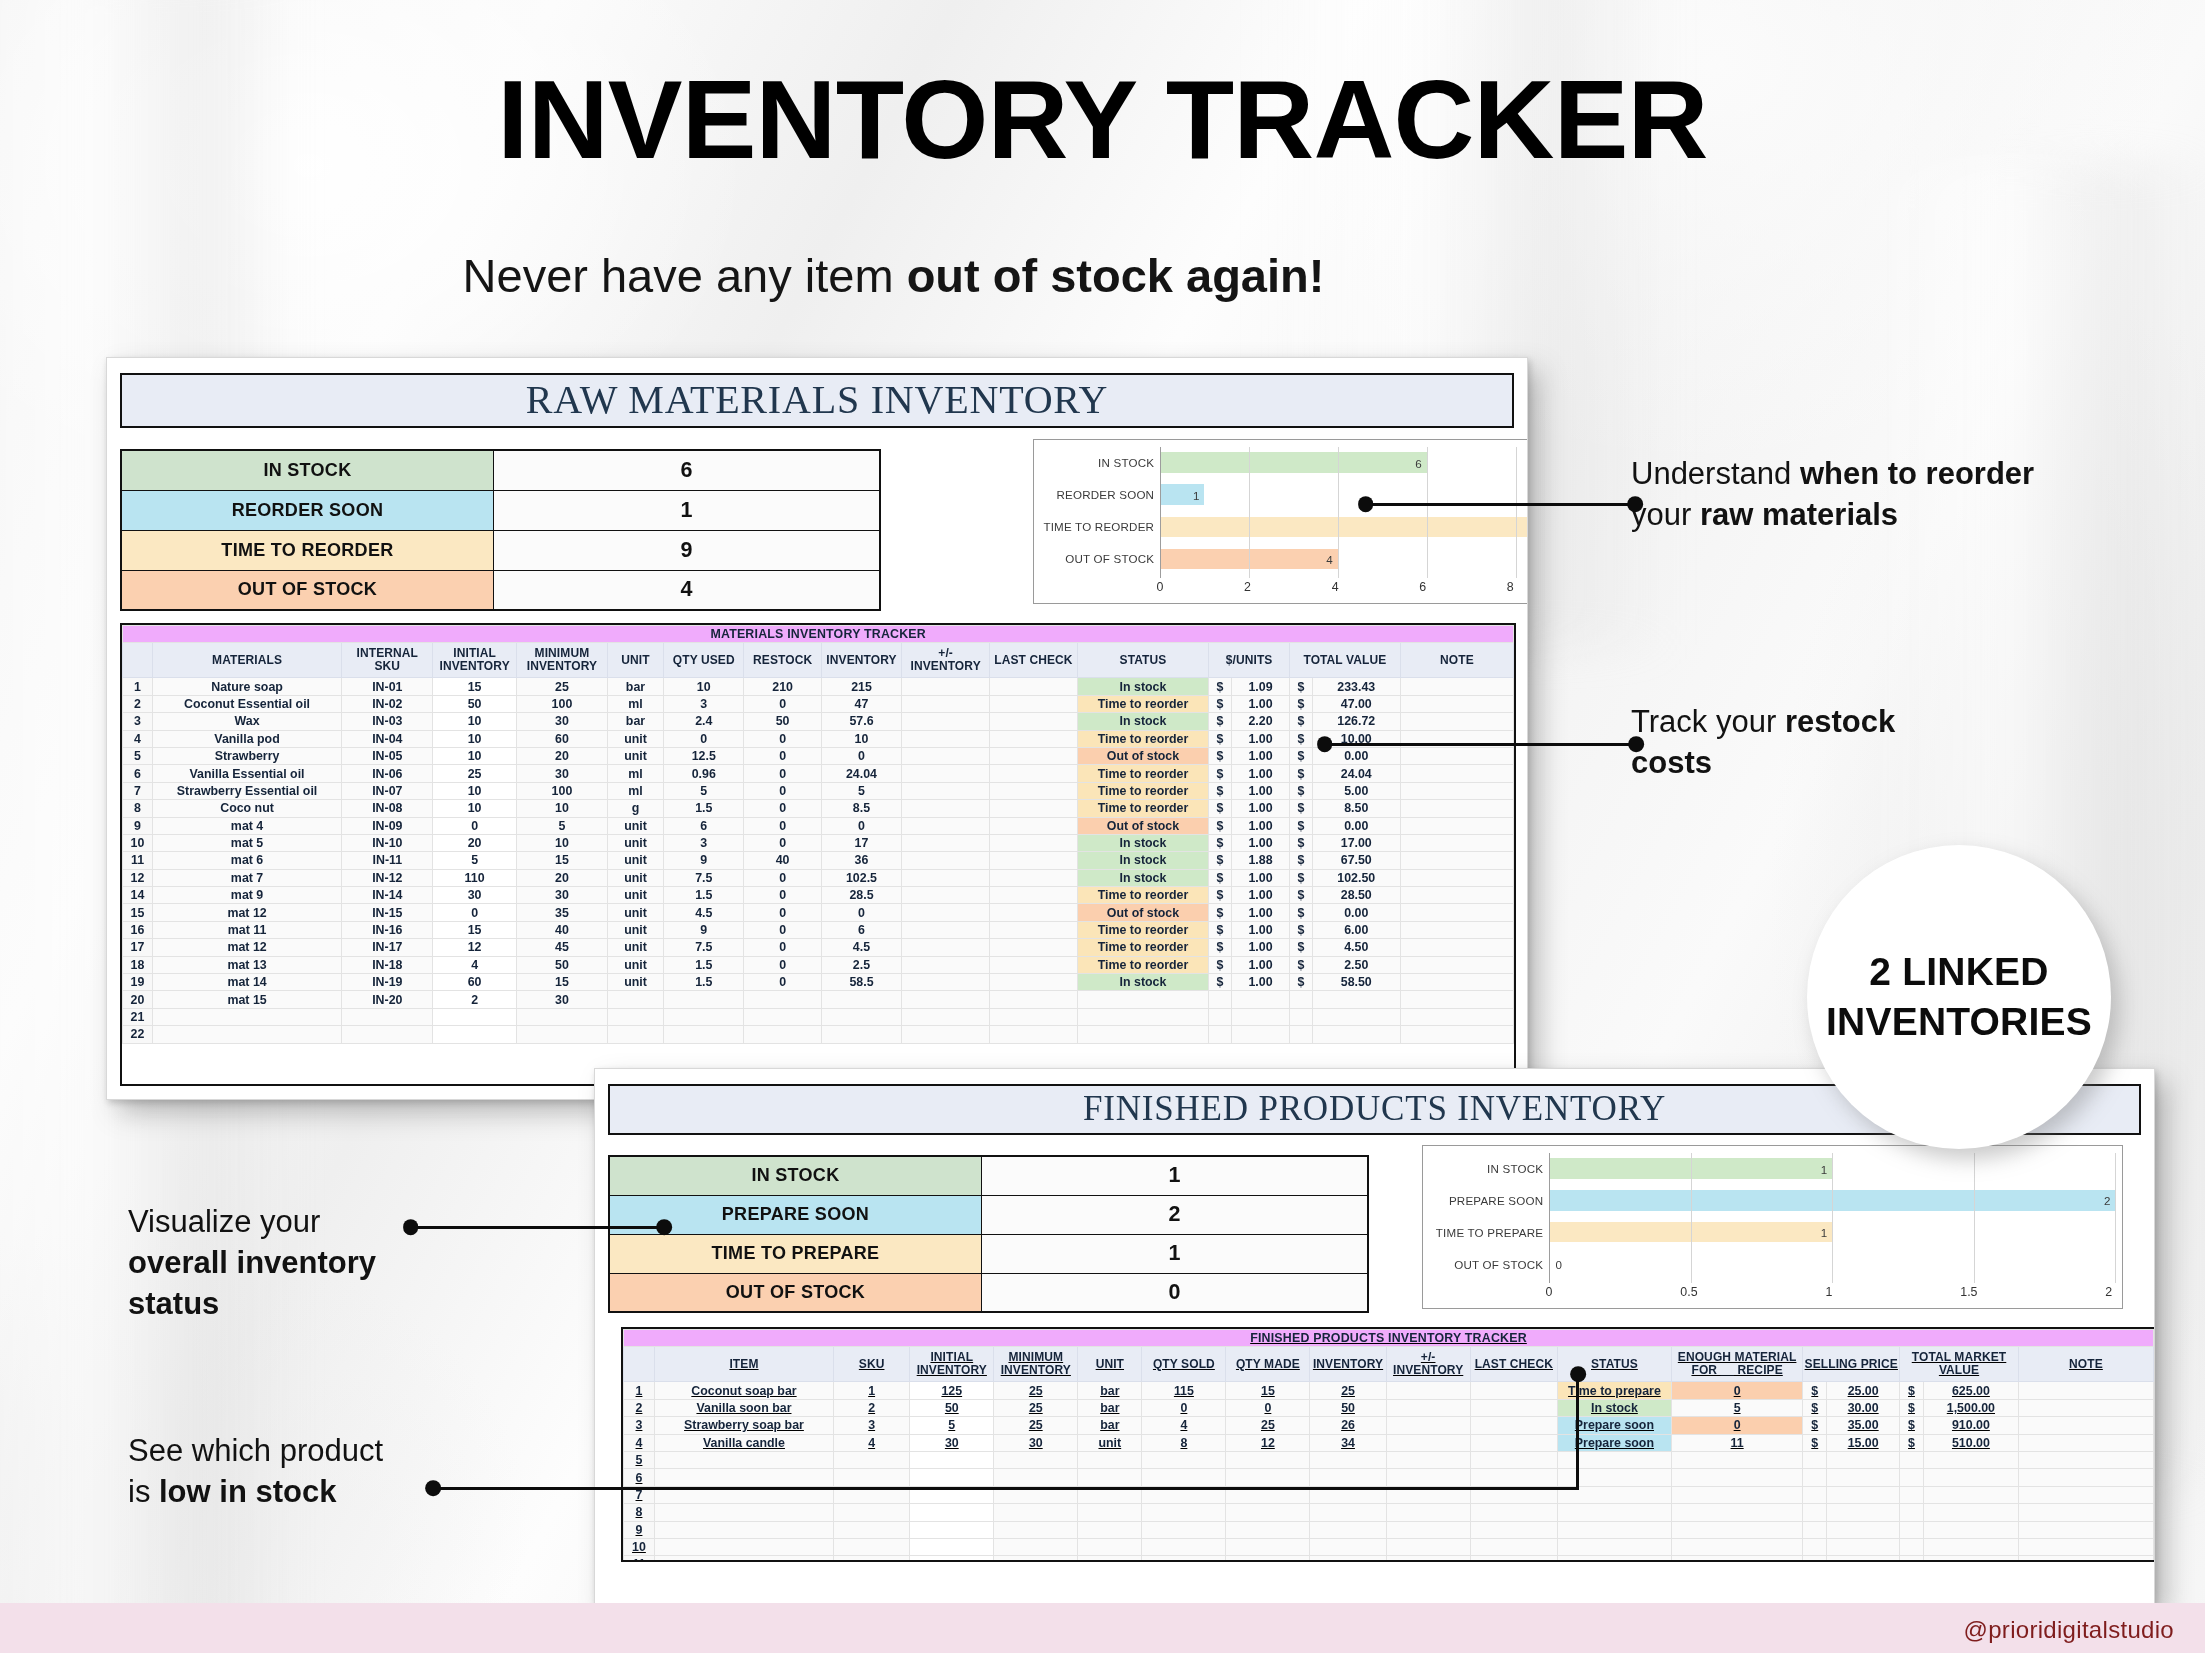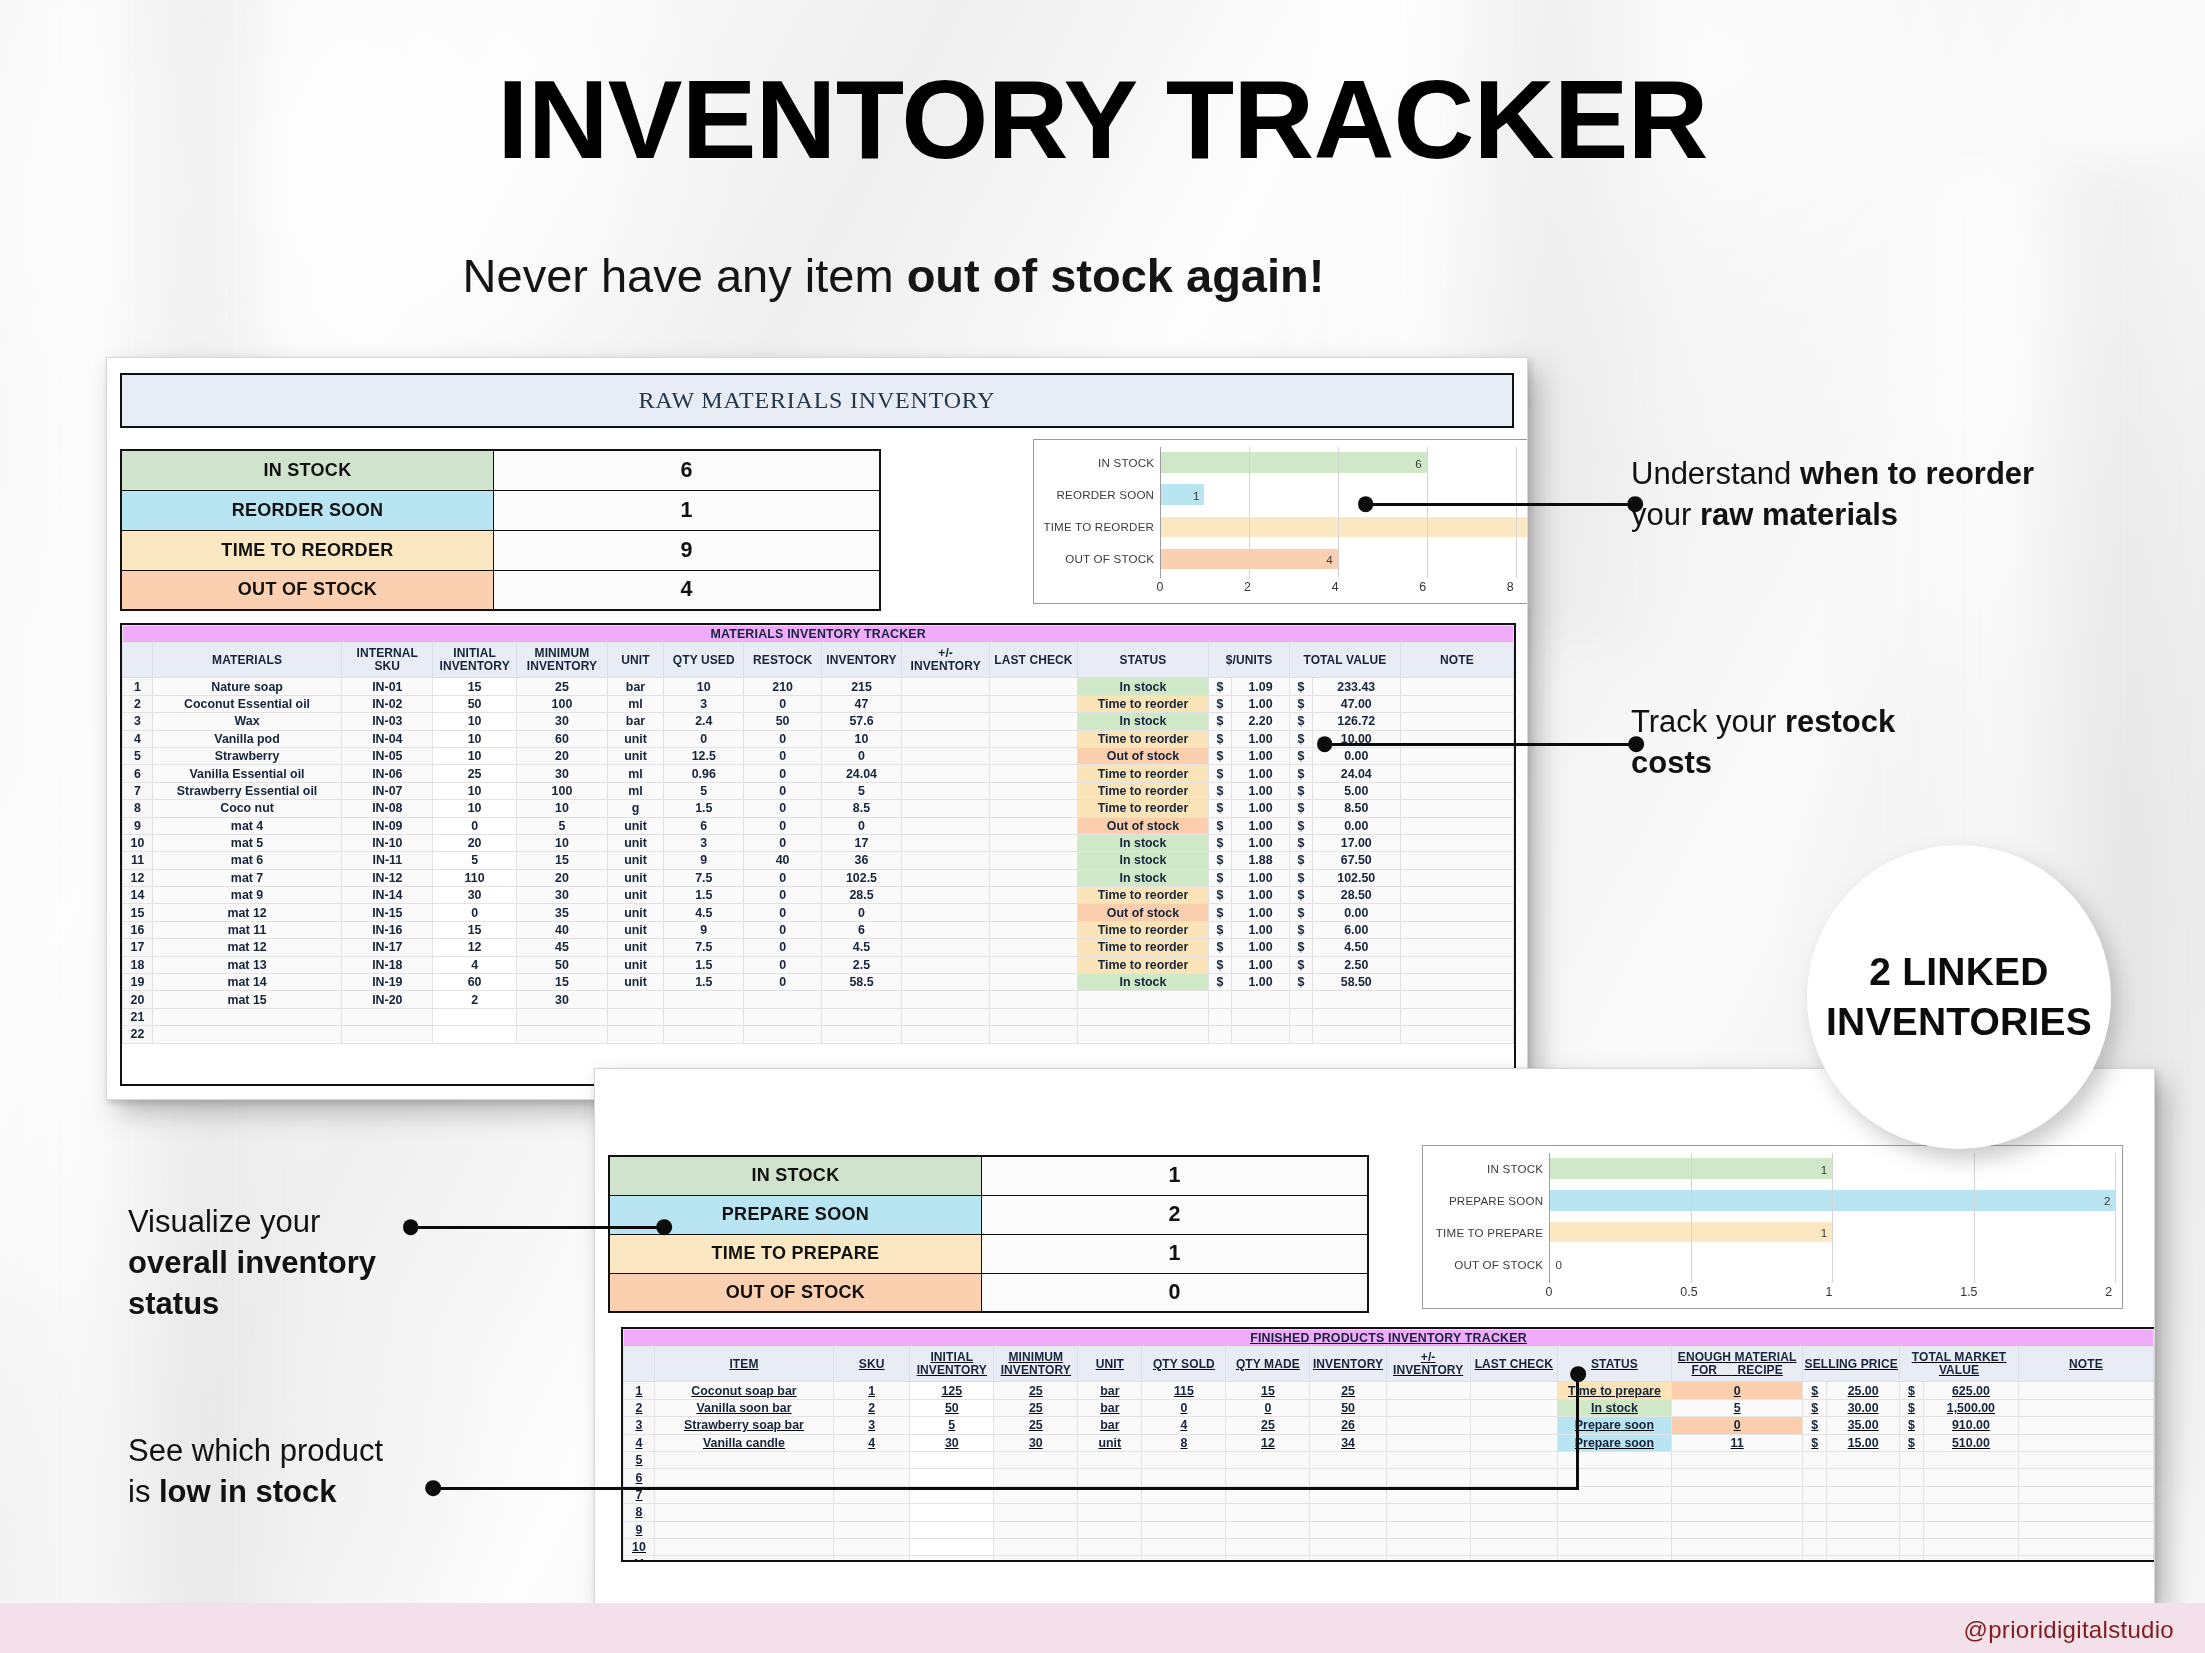--- a/index.html
+++ b/index.html
@@ -45,21 +45,21 @@
   #raw-panel  { left: 106px; top: 357px; width: 1422px; height: 743px; }
   #fin-panel  { left: 594px; top: 1068px; width: 1561px; height: 536px; }
 
   .panel-inner { position: absolute; inset: 0; padding: 15px 13.2px 0 13.2px; }
 
   .panel-title-bar {
     background: #e8ecf5; border: 2.5px solid #111;
     text-align: center; font-family: "Liberation Serif", serif;
     color: #21374e; letter-spacing: 0.8px;
   }
-  #raw-panel .panel-title-bar { height: 55px; line-height: 50px; font-size: 24px; margin-bottom: 20px; }
+  #raw-panel .panel-title-bar { height: 55px; line-height: 50px; font-size: 40px; margin-bottom: 20px; }
   #fin-panel .panel-title-bar { height: 51px; line-height: 46px; font-size: 35px; margin-bottom: 18px; }
 
   
   .summary { border-collapse: collapse; border: 2.5px solid #111; table-layout: fixed; }
   .summary td { border: 1.7px solid #111; height: 40px; font-size: 18px; font-weight: 700; color: #111; text-align: center; }
   .summary td.lab { letter-spacing: 0.3px; }
   .summary td.val { background: #fbfbfb; font-size: 21.5px; }
   .c-green  { background: #cfe3cd; }
   .c-blue   { background: #b9e4f1; }
   .c-yellow { background: #fbe8c2; }
@@ -671,20 +671,21 @@
               <td class="shade"></td>
             </tr>
           </tbody>
         </table>
       </div>
   </div>
 </div>
 
 <div class="panel" id="fin-panel">
   <div class="panel-inner">
+    <div class="panel-title-bar">FINISHED PRODUCTS INVENTORY</div>
 
     <table class="summary" id="fin-summary">
       <tbody>
         <tr>
           <td class="lab c-green">IN STOCK</td>
           <td class="val">1</td>
         </tr>
         <tr>
           <td class="lab c-blue">PREPARE SOON</td>
           <td class="val">2</td>

